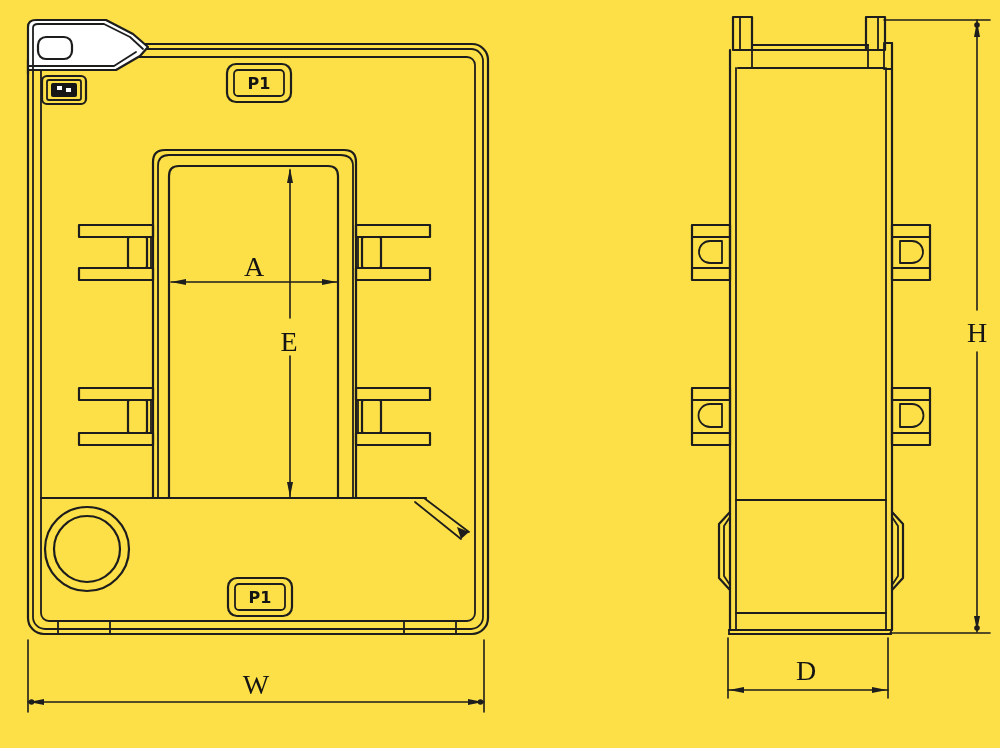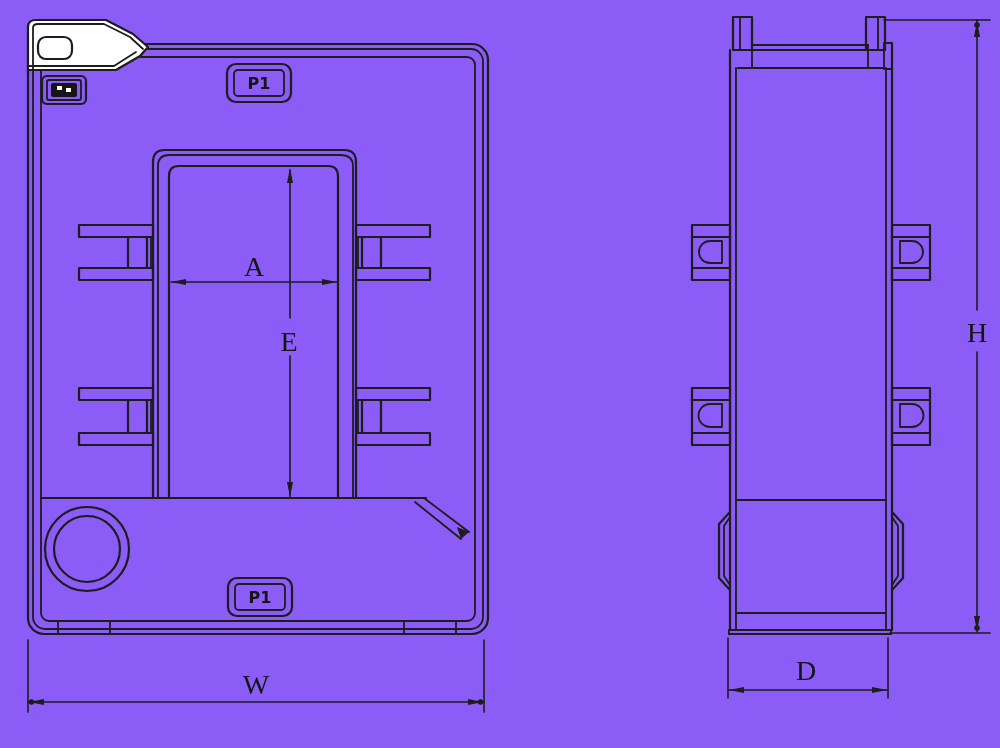--- a/index.html
+++ b/index.html
@@ -1,16 +1,16 @@
 <!DOCTYPE html>
 <html><head>
 <meta charset="utf-8">
 <style>
   html,body{margin:0;padding:0;background:#ffffff;}
-  .canvas{position:relative;width:1000px;height:748px;background:#8b5cf6;overflow:hidden;}
+  .canvas{position:relative;width:1000px;height:748px;background:#fde047;overflow:hidden;}
   svg{display:block;}
   .geo{fill:none;stroke:#1d1d1d;stroke-width:2.2;stroke-linejoin:round;stroke-linecap:round;}
   .geo-thin{fill:none;stroke:#1d1d1d;stroke-width:1.8;stroke-linejoin:round;stroke-linecap:round;}
   .geo-fill{fill:#ffffff;stroke:#1d1d1d;stroke-width:2.2;stroke-linejoin:round;}
   .dim{fill:none;stroke:#1d1d1d;stroke-width:1.6;stroke-linecap:round;}
   .arrow{fill:#1d1d1d;stroke:none;}
   .dark{fill:#161616;stroke:none;}
   .speck{fill:#ffffff;stroke:none;}
   .dim-label{font:28px "Liberation Serif", serif;fill:#141414;text-anchor:middle;}
   .badge-label{font:700 16px "DejaVu Sans", sans-serif;fill:#141414;text-anchor:middle;}

